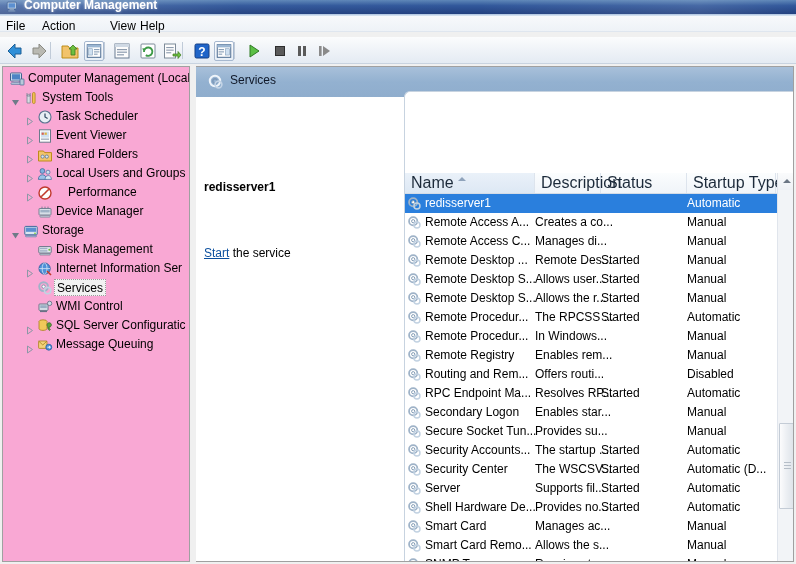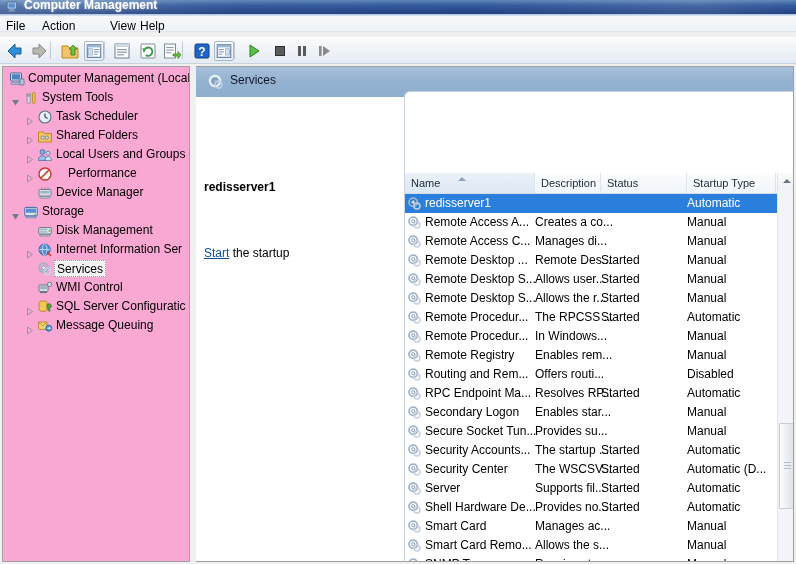--- a/index.html
+++ b/index.html
@@ -119,21 +119,21 @@
     border-top: 1px solid #c7d3e0;
     overflow: hidden;
   }
   .lheader {
     position: absolute; left: 0; top: 81px; width: 388px; height: 21px;
     background: linear-gradient(to bottom, #fbfdfe 0%, #f0f4f9 100%);
     border-bottom: 1px solid #d4dce6;
   }
   .hcell {
     position: absolute; top: 0; height: 20px; line-height: 20px;
-    font-size: 11px; color: #1c2a3a; padding-left: 6px; white-space: nowrap;
+    font-size: 16px; color: #1c2a3a; padding-left: 6px; white-space: nowrap;
     border-right: 1px solid #dde4ed; cursor: pointer;
   }
   .hcell.sorted { background: linear-gradient(to bottom, #eaf1f9 0%, #dde8f4 100%); }
   .sortarrow {
     position: absolute; left: 53px; top: 4px;
     width: 0; height: 0; border-left: 4px solid transparent; border-right: 4px solid transparent;
     border-bottom: 4px solid #8fa3bb;
   }
 
   .rowsarea {
@@ -327,20 +327,33 @@
               <circle cx="8" cy="8" r="6" fill="#e8eef5" stroke="#5a7390" stroke-width="1.1"></circle>
               <path d="M8 4.4 L8 8 L10.6 9.6" fill="none" stroke="#2e4761" stroke-width="1.2"></path>
             </svg></span>
           <span class="tlabel" style="left: 53px;">Task Scheduler</span>
         </div>
         <div class="tnode">
           <span class="exp" style="left: 22px;"><svg width="9" height="9" viewBox="0 0 9 9">
               <path d="M2.5 1 L2.5 8 L7.5 4.5 Z" fill="none" stroke="#8c98a6" stroke-width="1"></path>
             </svg></span>
           <span class="ticon" style="left: 34px;"><svg width="16" height="16" viewBox="0 0 16 16">
+              <rect x="2.5" y="1.8" width="11" height="12.4" fill="#fcfcfc" stroke="#6b7b8c" stroke-width="1"></rect>
+              <rect x="4" y="3.6" width="8" height="6" fill="#cfe0f0"></rect>
+              <rect x="4.6" y="4.6" width="2.2" height="2.2" fill="#d4604e"></rect>
+              <rect x="7.6" y="4.6" width="2.2" height="2.2" fill="#e0b23e"></rect>
+              <rect x="4" y="10.6" width="8" height="1.1" fill="#8d9cae"></rect>
+            </svg></span>
+          <span class="tlabel" style="left: 53px;">Event Viewer</span>
+        </div>
+        <div class="tnode">
+          <span class="exp" style="left: 22px;"><svg width="9" height="9" viewBox="0 0 9 9">
+              <path d="M2.5 1 L2.5 8 L7.5 4.5 Z" fill="none" stroke="#8c98a6" stroke-width="1"></path>
+            </svg></span>
+          <span class="ticon" style="left: 34px;"><svg width="16" height="16" viewBox="0 0 16 16">
               <path d="M1.5 4 h5 l1.2 1.6 h6.8 v8.4 h-13 z" fill="#f2c36b" stroke="#b8860b" stroke-width="0.9"></path>
               <circle cx="5.6" cy="9.6" r="1.6" fill="#d9e6f3" stroke="#4a6a90" stroke-width="0.7"></circle>
               <circle cx="9.8" cy="9.6" r="1.6" fill="#d9e6f3" stroke="#4a6a90" stroke-width="0.7"></circle>
             </svg></span>
           <span class="tlabel" style="left: 53px;">Shared Folders</span>
         </div>
         <div class="tnode">
           <span class="exp" style="left: 22px;"><svg width="9" height="9" viewBox="0 0 9 9">
               <path d="M2.5 1 L2.5 8 L7.5 4.5 Z" fill="none" stroke="#8c98a6" stroke-width="1"></path>
             </svg></span>
@@ -456,21 +469,21 @@
         <circle cx="7" cy="7" r="2.2" fill="none" stroke="#7c98b8" stroke-width="1.4"></circle>
         <circle cx="10.5" cy="10.5" r="3.4" fill="none" stroke="#c4d4e6" stroke-width="1.6"></circle>
       </svg>
       <div class="btext">Services</div>
     </div>
     <div class="banner-fill"></div>
 
     <div class="detailpane">
       <div class="detail-title">redisserver1</div>
       <div class="detail-action">
-        <span class="lnk">Start</span><span> the startup</span>
+        <span class="lnk">Start</span><span> the service</span>
       </div>
     </div>
 
     <div class="listpane">
       <div class="lheader" id="lheader">
           <div class="hcell sorted" style="left: 0px; width: 130px;"><span>Name</span><span class="sortarrow"></span></div>
           <div class="hcell" style="left: 130px; width: 66px;"><span>Description</span></div>
           <div class="hcell" style="left: 196px; width: 86px;"><span>Status</span></div>
           <div class="hcell" style="left: 282px; width: 89px;"><span>Startup Type</span></div>
         </div>

